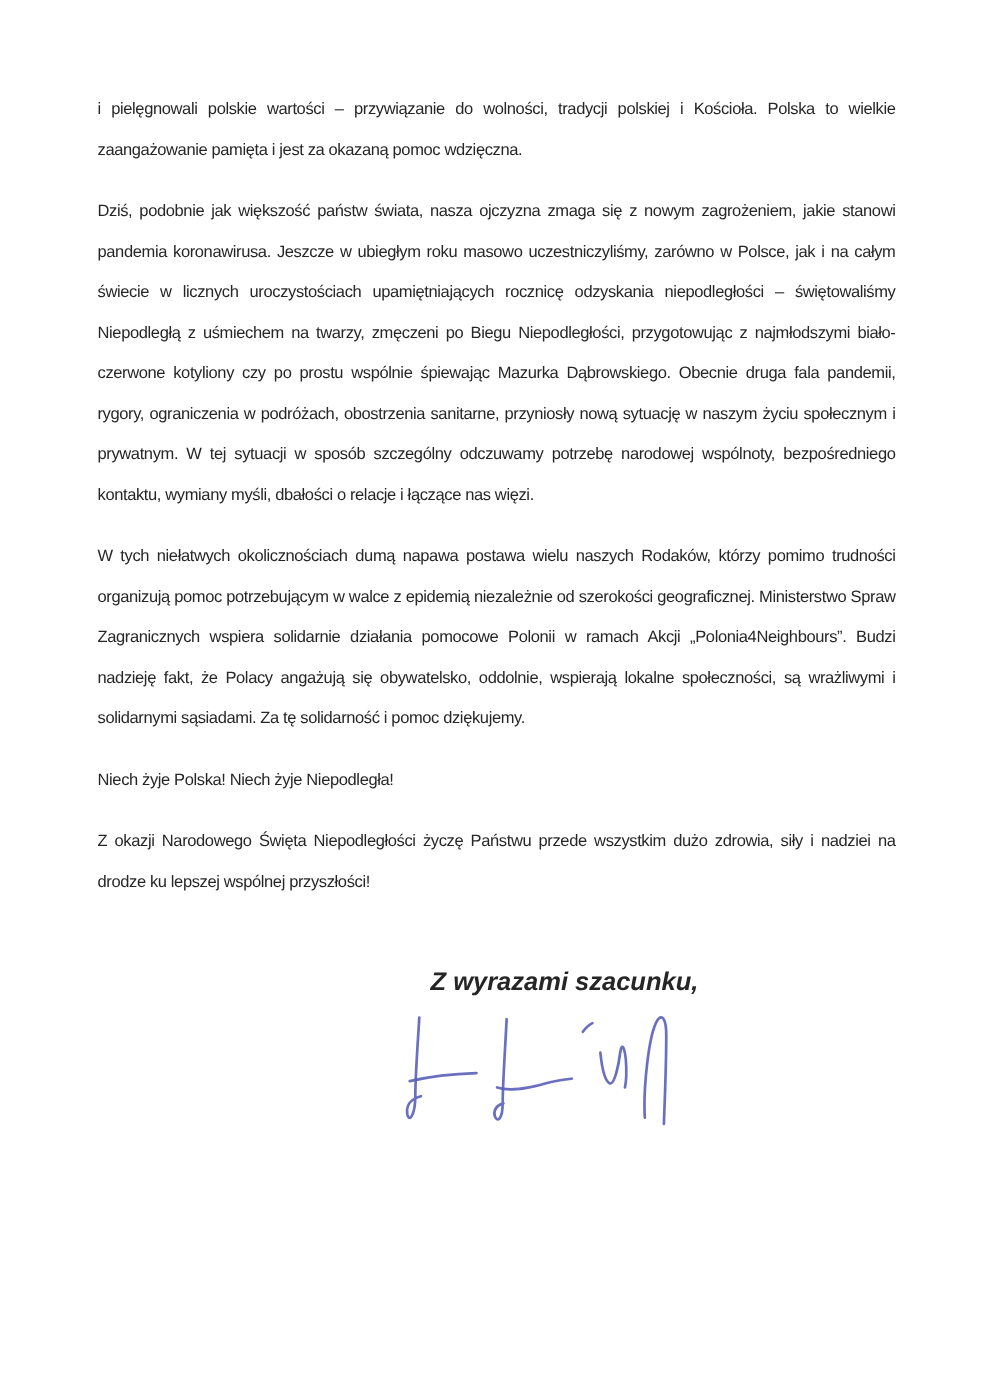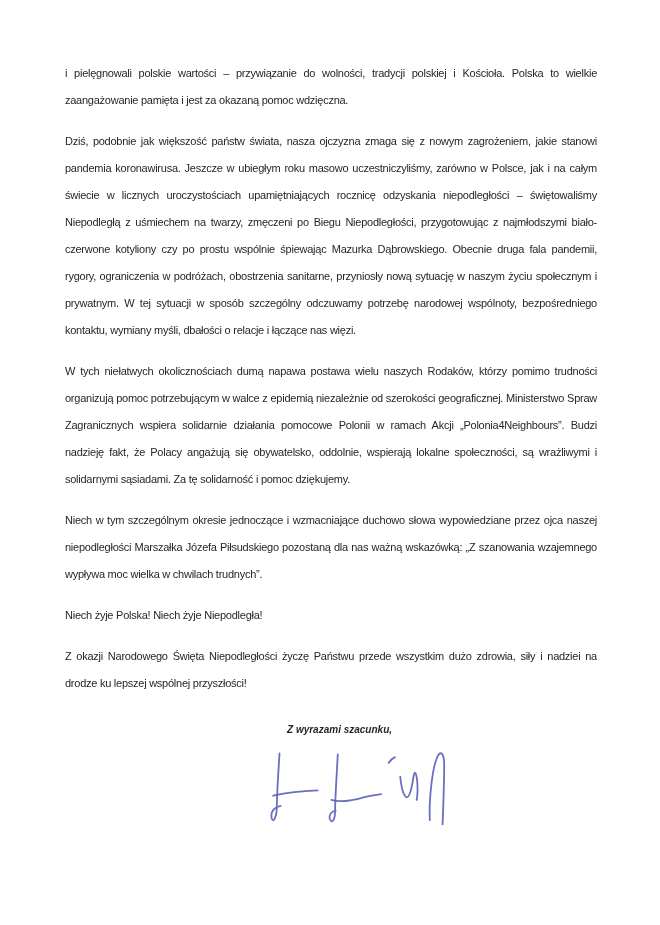--- a/index.html
+++ b/index.html
@@ -15,23 +15,23 @@
     overflow:hidden;
   }
   .body-text p{
     margin:0 0 14px 0;
     font-size:11px;
     letter-spacing:-0.25px;
     line-height:27px;
     text-align:justify;
   }
   .closing{
-    margin-top:24px;
+    margin-top:44px;
     margin-left:222px;
-    font-size:10px;
+    font-size:17px;
     font-style:italic;
     font-weight:bold;
     line-height:18px;
     width:fit-content;
   }
   .signature-wrap{
     margin-top:10px;
     margin-left:205px;
     width:180px;
     height:85px;
@@ -48,21 +48,20 @@
 </style>
 </head>
 <body>
 
 <div class="page">
 
   <div class="body-text">
     <p>i pielęgnowali polskie wartości – przywiązanie do wolności, tradycji polskiej i Kościoła. Polska to wielkie zaangażowanie pamięta i jest za okazaną pomoc wdzięczna.</p>
     <p>Dziś, podobnie jak większość państw świata, nasza ojczyzna zmaga się z nowym zagrożeniem, jakie stanowi pandemia koronawirusa. Jeszcze w ubiegłym roku masowo uczestniczyliśmy, zarówno w Polsce, jak i na całym świecie w licznych uroczystościach upamiętniających rocznicę odzyskania niepodległości – świętowaliśmy Niepodległą z uśmiechem na twarzy, zmęczeni po Biegu Niepodległości, przygotowując z najmłodszymi biało-czerwone kotyliony czy po prostu wspólnie śpiewając Mazurka Dąbrowskiego. Obecnie druga fala pandemii, rygory, ograniczenia w podróżach, obostrzenia sanitarne, przyniosły nową sytuację w naszym życiu społecznym i prywatnym. W tej sytuacji w sposób szczególny odczuwamy potrzebę narodowej wspólnoty, bezpośredniego kontaktu, wymiany myśli, dbałości o relacje i łączące nas więzi.</p>
     <p>W tych niełatwych okolicznościach dumą napawa postawa wielu naszych Rodaków, którzy pomimo trudności organizują pomoc potrzebującym w walce z epidemią niezależnie od szerokości geograficznej. Ministerstwo Spraw Zagranicznych wspiera solidarnie działania pomocowe Polonii w ramach Akcji „Polonia4Neighbours”. Budzi nadzieję fakt, że Polacy angażują się obywatelsko, oddolnie, wspierają lokalne społeczności, są wrażliwymi i solidarnymi sąsiadami. Za tę solidarność i pomoc dziękujemy.</p>
-    <p>Niech w tym szczególnym okresie jednoczące i wzmacniające duchowo słowa wypowiedziane przez ojca naszej niepodległości Marszałka Józefa Piłsudskiego pozostaną dla nas ważną wskazówką: „Z szanowania wzajemnego wypływa moc wielka w chwilach trudnych”.</p>
     <p>Niech żyje Polska! Niech żyje Niepodległa!</p>
     <p>Z okazji Narodowego Święta Niepodległości życzę Państwu przede wszystkim dużo zdrowia, siły i nadziei na drodze ku lepszej wspólnej przyszłości!</p>
   </div>
 
   <div class="closing">Z wyrazami szacunku,</div>
 
   <div class="signature-wrap">
     <svg width="180" height="85" viewBox="0 0 170 78">
 
       <path class="sig-stroke" d="M9,3 C8,20 6.5,40 6.5,52 C6.5,63 3,70 1.5,64 C0.5,58 4,54 10,52.5"></path>

